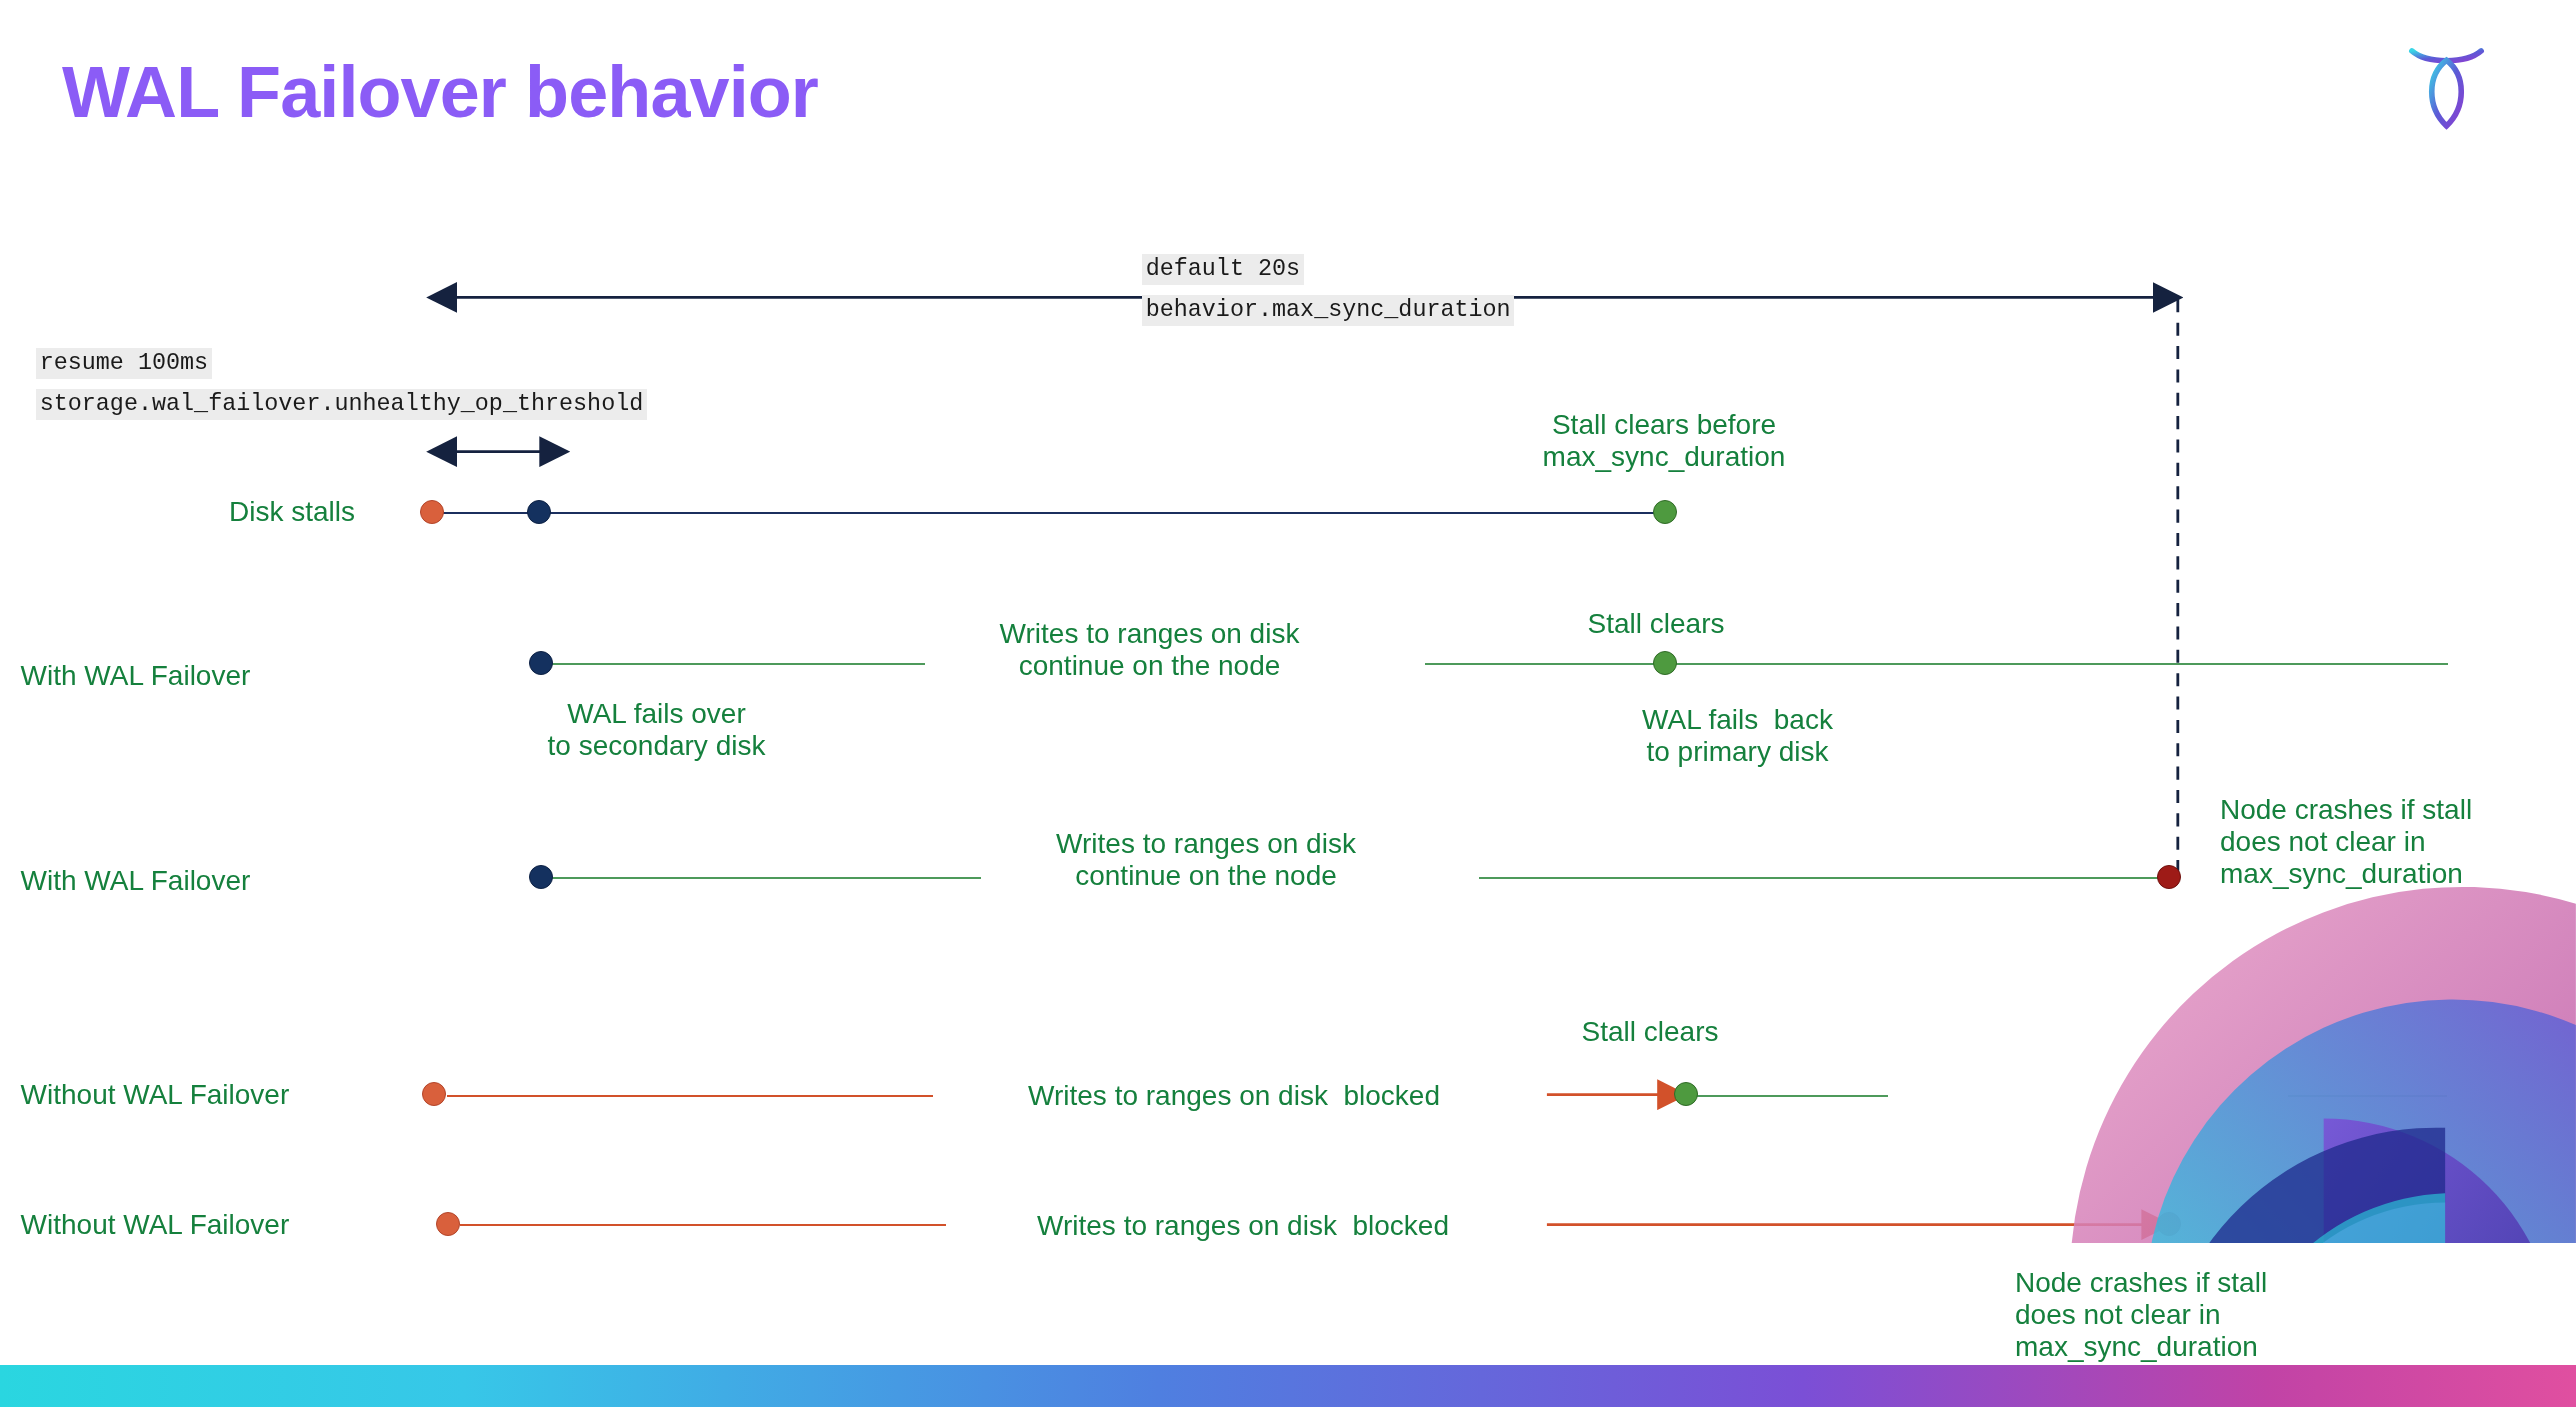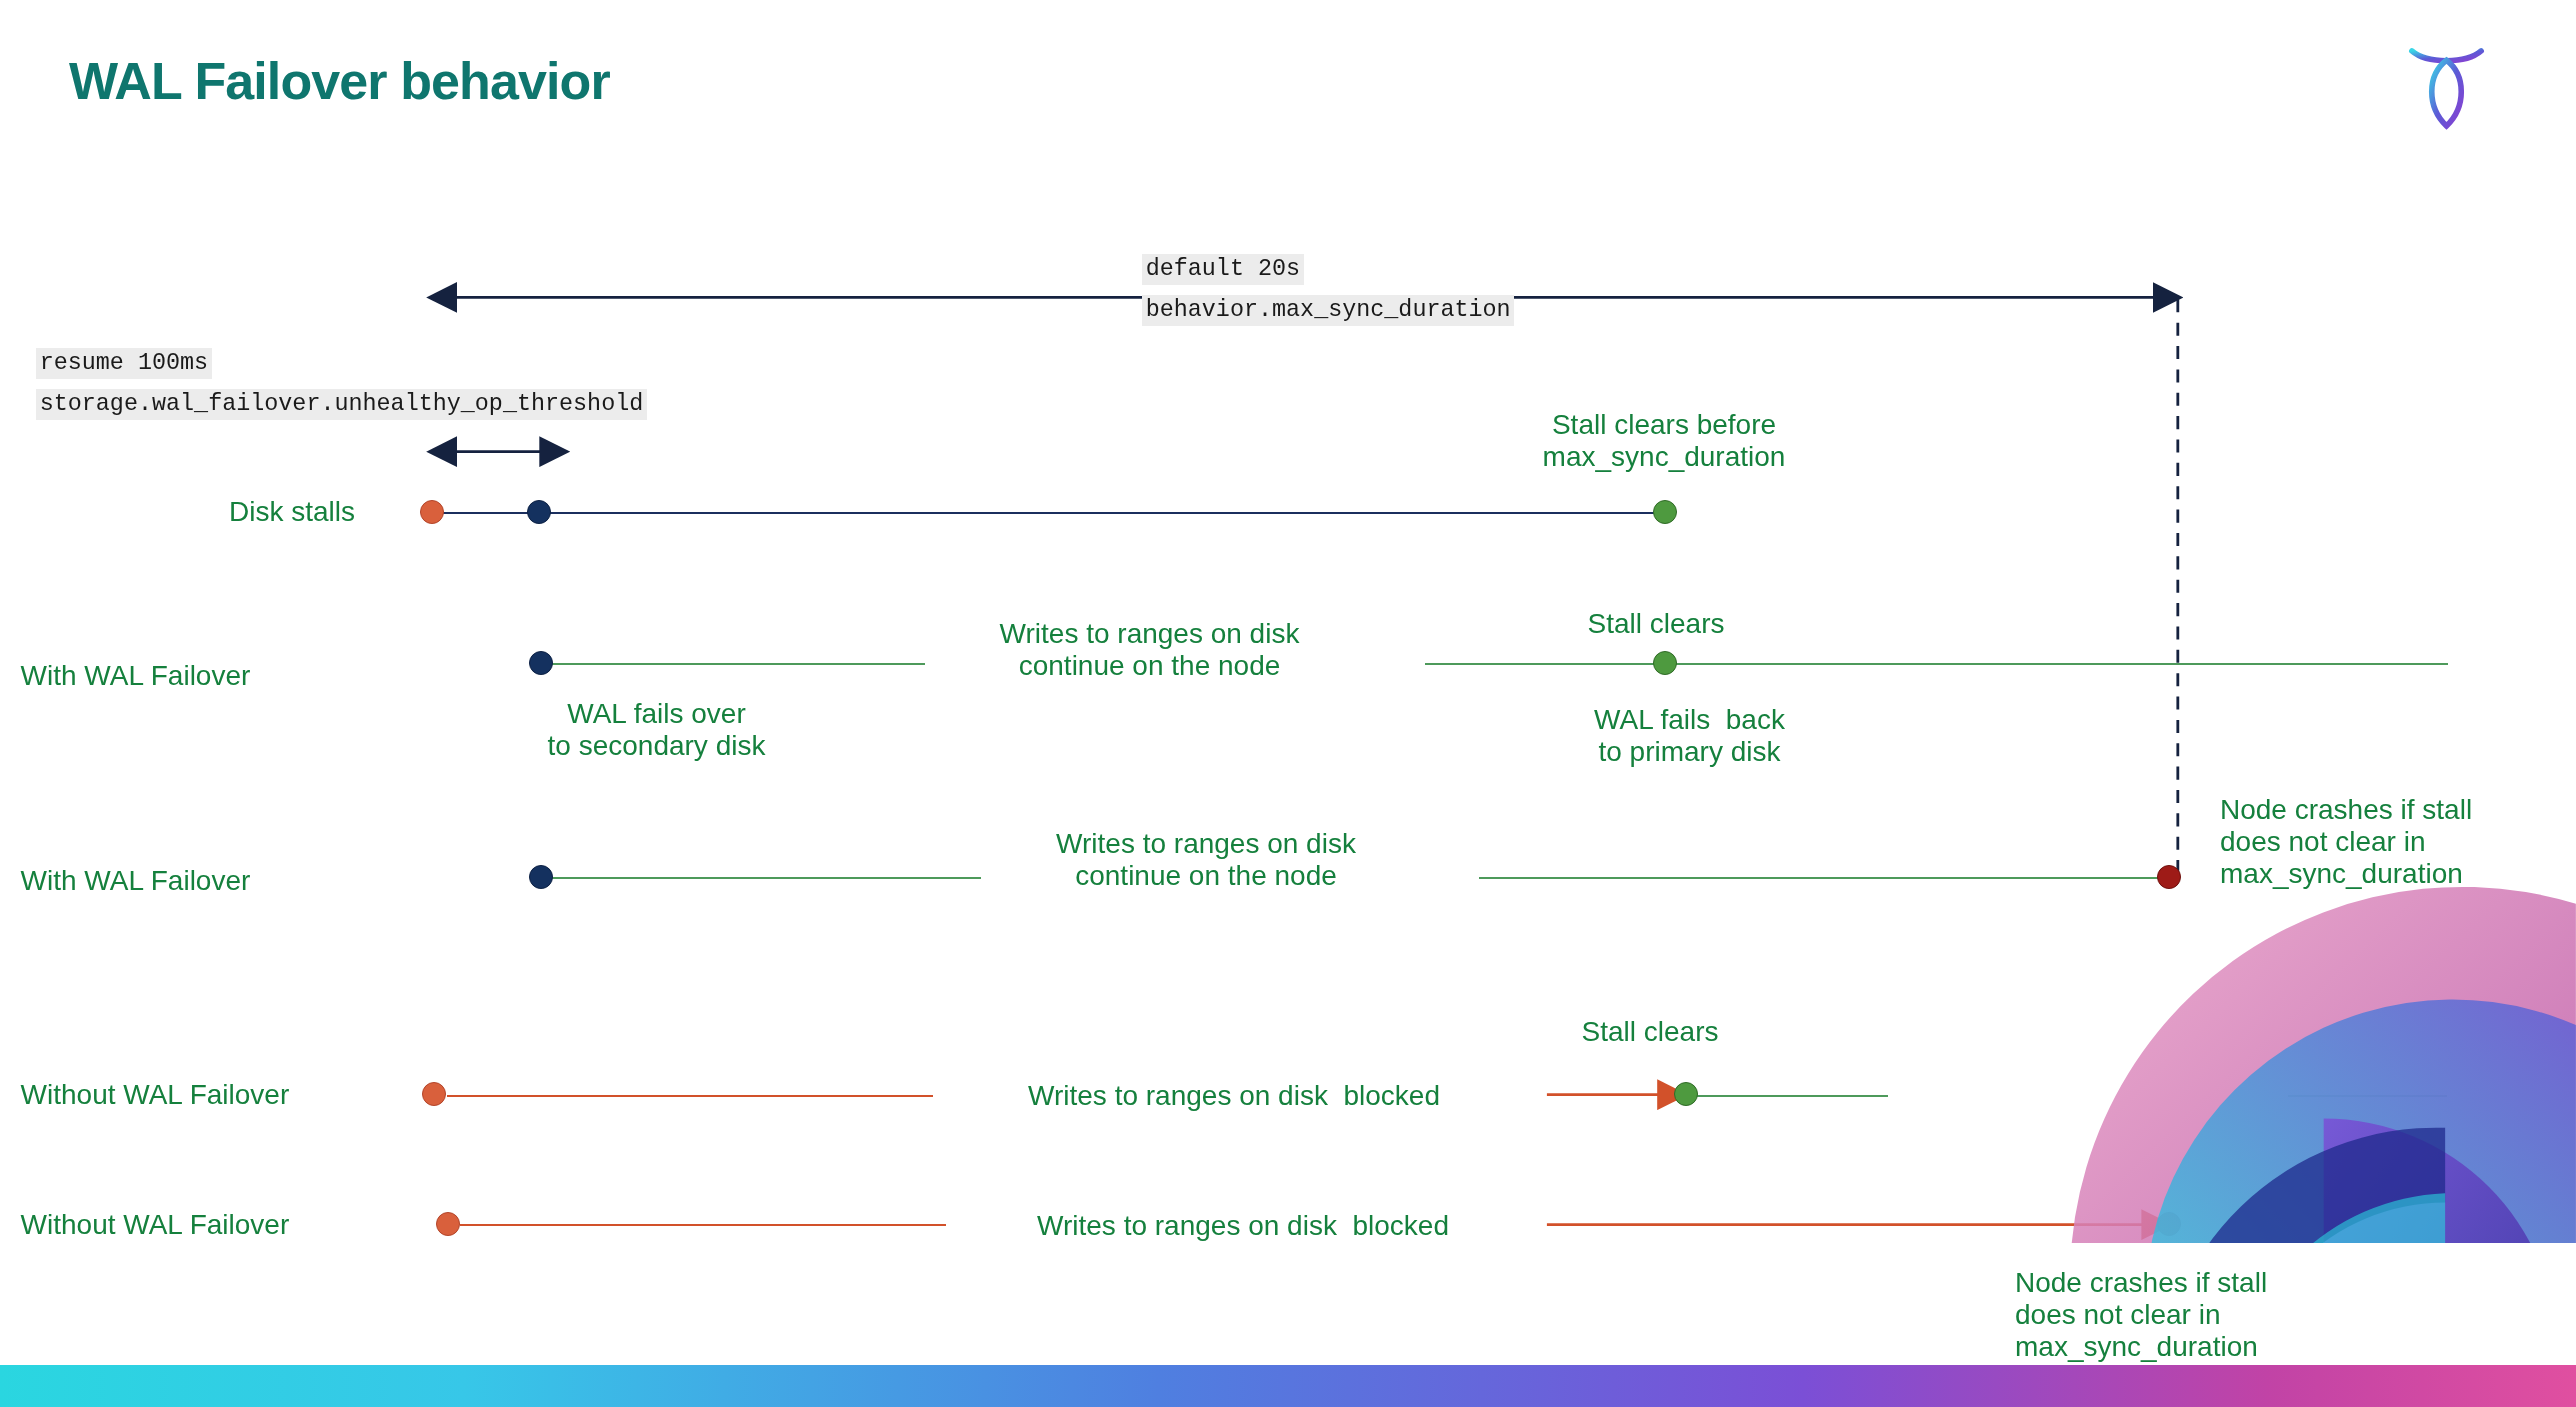--- a/index.html
+++ b/index.html
@@ -17,26 +17,25 @@
     height: 1408px;
     overflow: hidden;
     background: #ffffff;
   }
 
   
   #title {
     position: absolute;
     left: 62px;
     top: 51px;
-    font-size: 52px;
+    font-size: 72px;
     font-weight: bold;
     letter-spacing: -0.9px;
-    color: #0f766e;
+    color: #8b5cf6;
     white-space: nowrap;
-    margin-left: 7px;
   }
 
   
   #logo {
     position: absolute;
     left: 2395px;
     top: 36px;
     width: 103px;
     height: 103px;
   }
@@ -187,21 +186,21 @@
   <div class="hline green" style="left:551px; top:663px; width:374px;"></div>
   <div class="hline green" style="left:1425px; top:663px; width:1023px;"></div>
   <div class="dot dot-navy" style="left:529px; top:651px;"></div>
   <div class="dot dot-green" style="left:1653px; top:651px;"></div>
 
   <div class="lbl center" style="left:944px; top:618px; width:411px;">Writes to ranges on disk
 continue on the node</div>
   <div class="lbl center" style="left:1516px; top:608px; width:280px;">Stall clears</div>
   <div class="lbl center" style="left:479px; top:698px; width:355px;">WAL fails over
 to secondary disk</div>
-  <div class="lbl center" style="left:1540px; top:704px; width:299px;">WAL fails  back
+  <div class="lbl center" style="left:1588px; top:704px; width:299px;">WAL fails  back
 to primary disk</div>
 
   <div class="lbl" style="left:20.6px; top:865px;">With WAL Failover</div>
 
   <div class="hline green" style="left:551px; top:877px; width:430px;"></div>
   <div class="hline green" style="left:1479px; top:877px; width:692px;"></div>
   <div class="dot dot-navy" style="left:529px; top:865px;"></div>
   <div class="dot dot-red" style="left:2157px; top:865px;"></div>
 
   <div class="lbl center" style="left:991px; top:828px; width:430px;">Writes to ranges on disk

